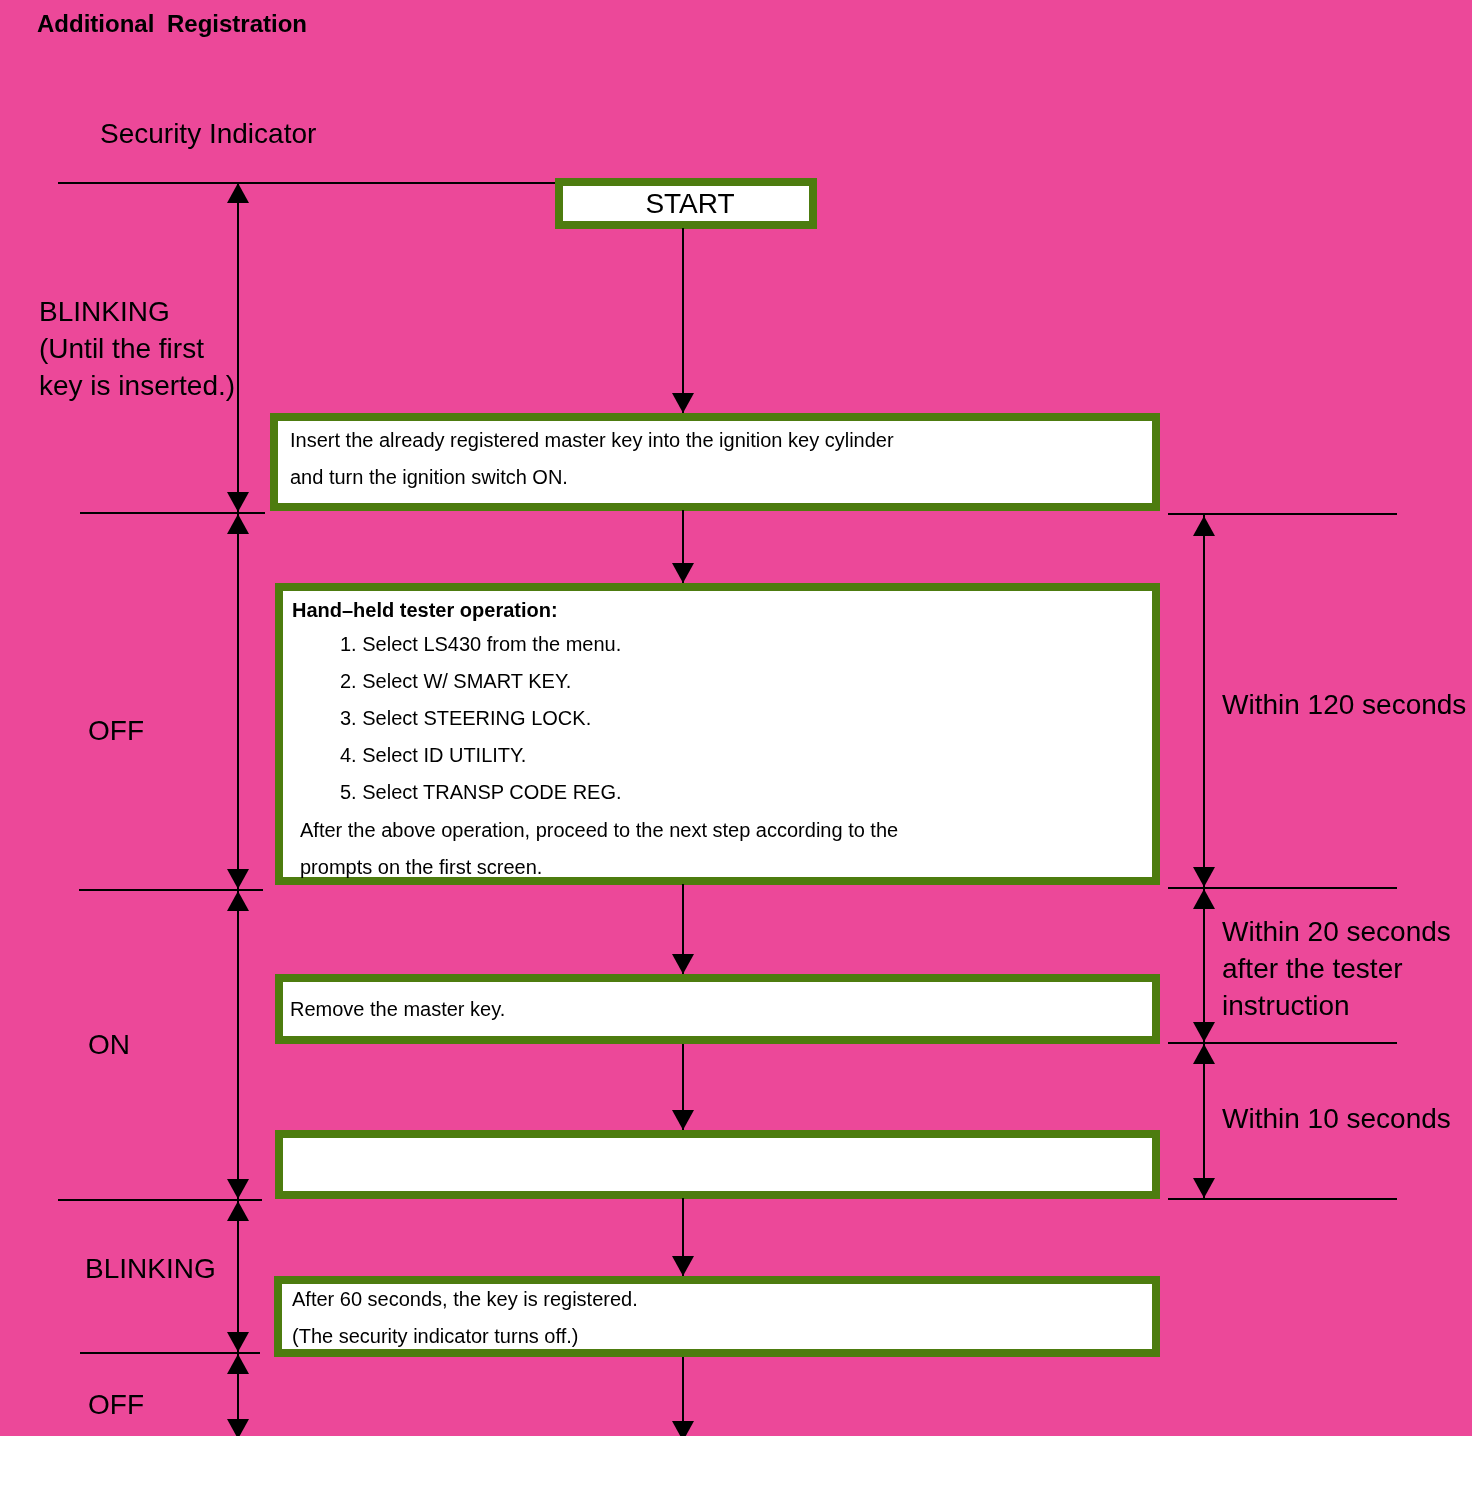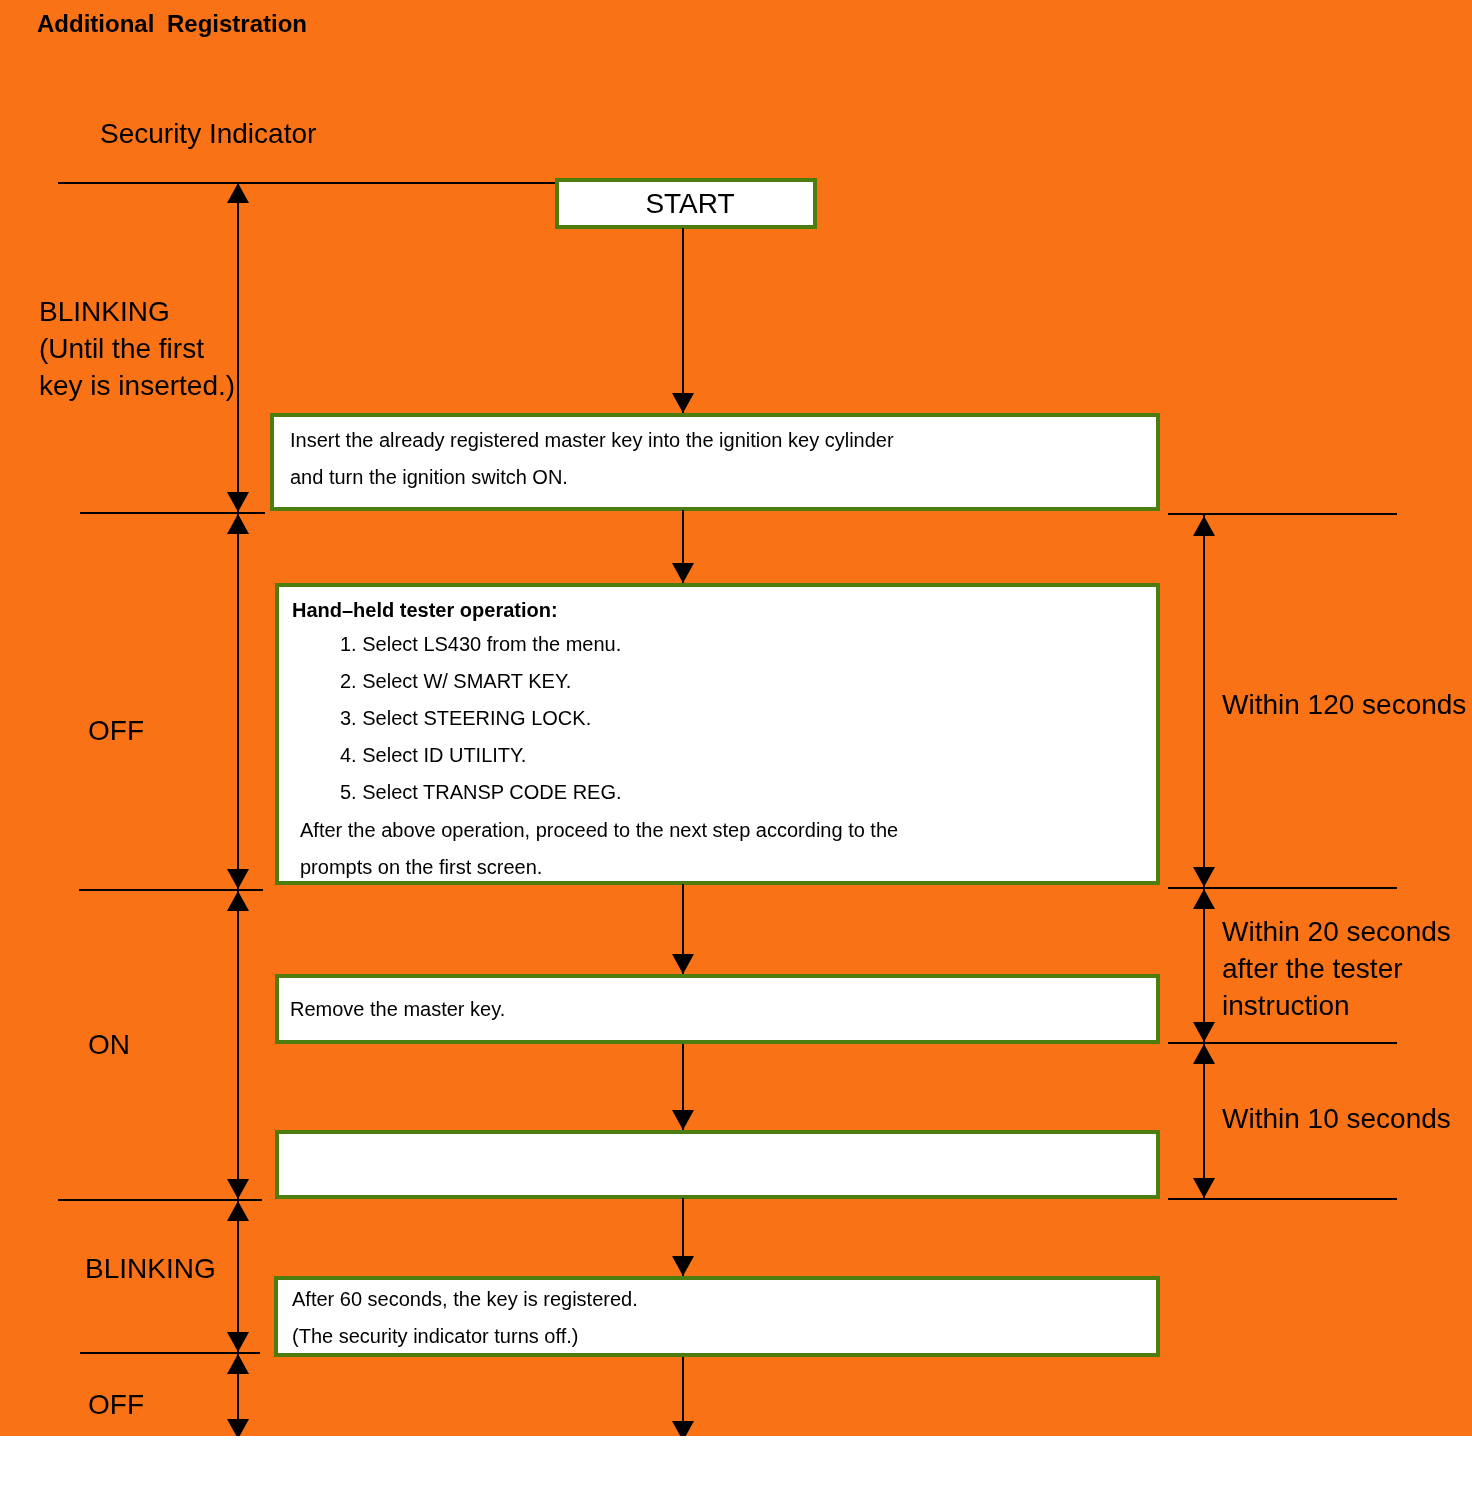--- a/index.html
+++ b/index.html
@@ -1,20 +1,20 @@
 <!DOCTYPE html>
 <html><head>
 <meta charset="utf-8">
 <style>
   html,body{margin:0;padding:0;background:#ffffff;}
-  #page{position:relative;width:1472px;height:1436px;background:#f97316;
+  #page{position:relative;width:1472px;height:1436px;background:#ec4899;
         font-family:"Liberation Sans", sans-serif;color:#000;overflow:hidden;}
   .hline{position:absolute;height:2px;background:#000;}
   .vline{position:absolute;width:2px;background:#000;}
-  .box{position:absolute;border:4px solid #4d7c0f;background:#fff;box-sizing:border-box;padding-left:8px;}
+  .box{position:absolute;border:8px solid #4d7c0f;background:#fff;box-sizing:border-box;padding-left:8px;}
   .boxtext{position:absolute;font-size:20px;line-height:37px;white-space:nowrap;}
   .lbl{position:absolute;font-size:28px;line-height:37px;white-space:nowrap;}
   .center{display:flex;align-items:center;justify-content:center;font-size:28px;}
   .ah{position:absolute;width:0;height:0;}
   .ah.down{border-left:11px solid transparent;border-right:11px solid transparent;border-top:20px solid #000;}
   .ah.up{border-left:11px solid transparent;border-right:11px solid transparent;border-bottom:20px solid #000;}
   .title{position:absolute;font-size:24px;font-weight:bold;word-spacing:6px;white-space:nowrap;}
   .bold{font-weight:bold;}
 </style>
 </head>

